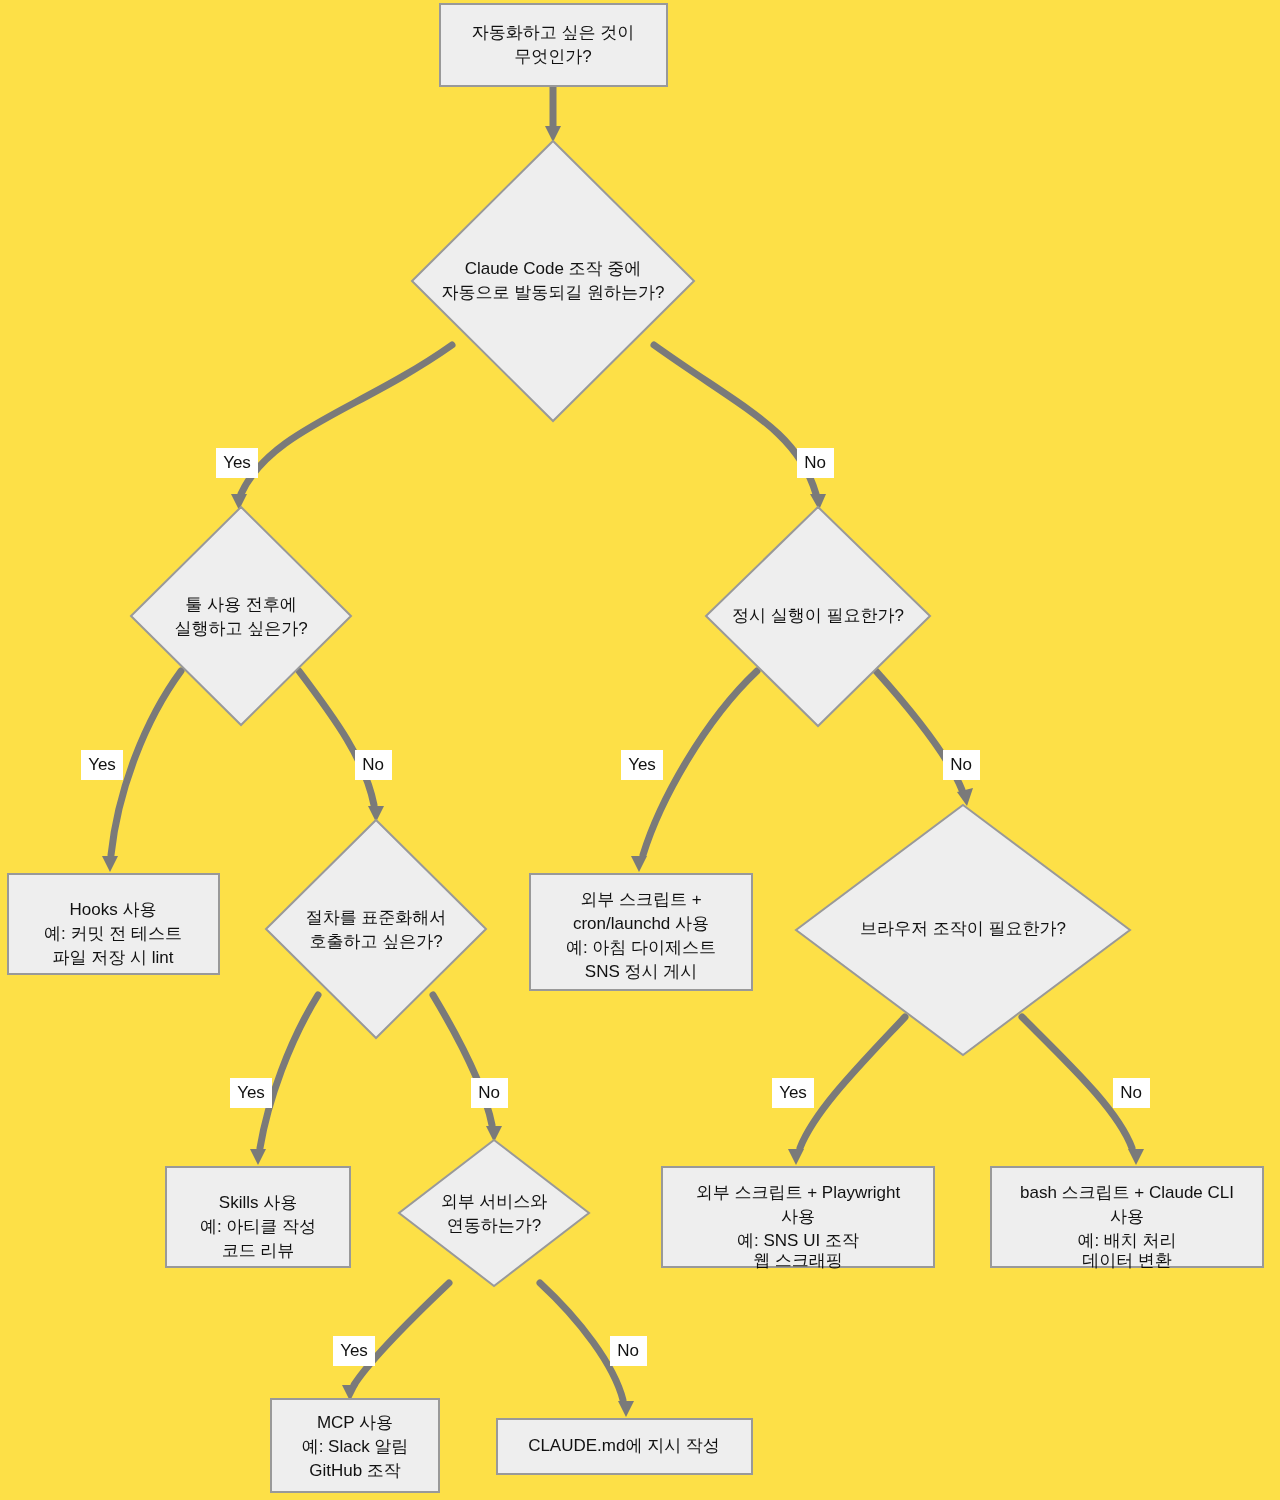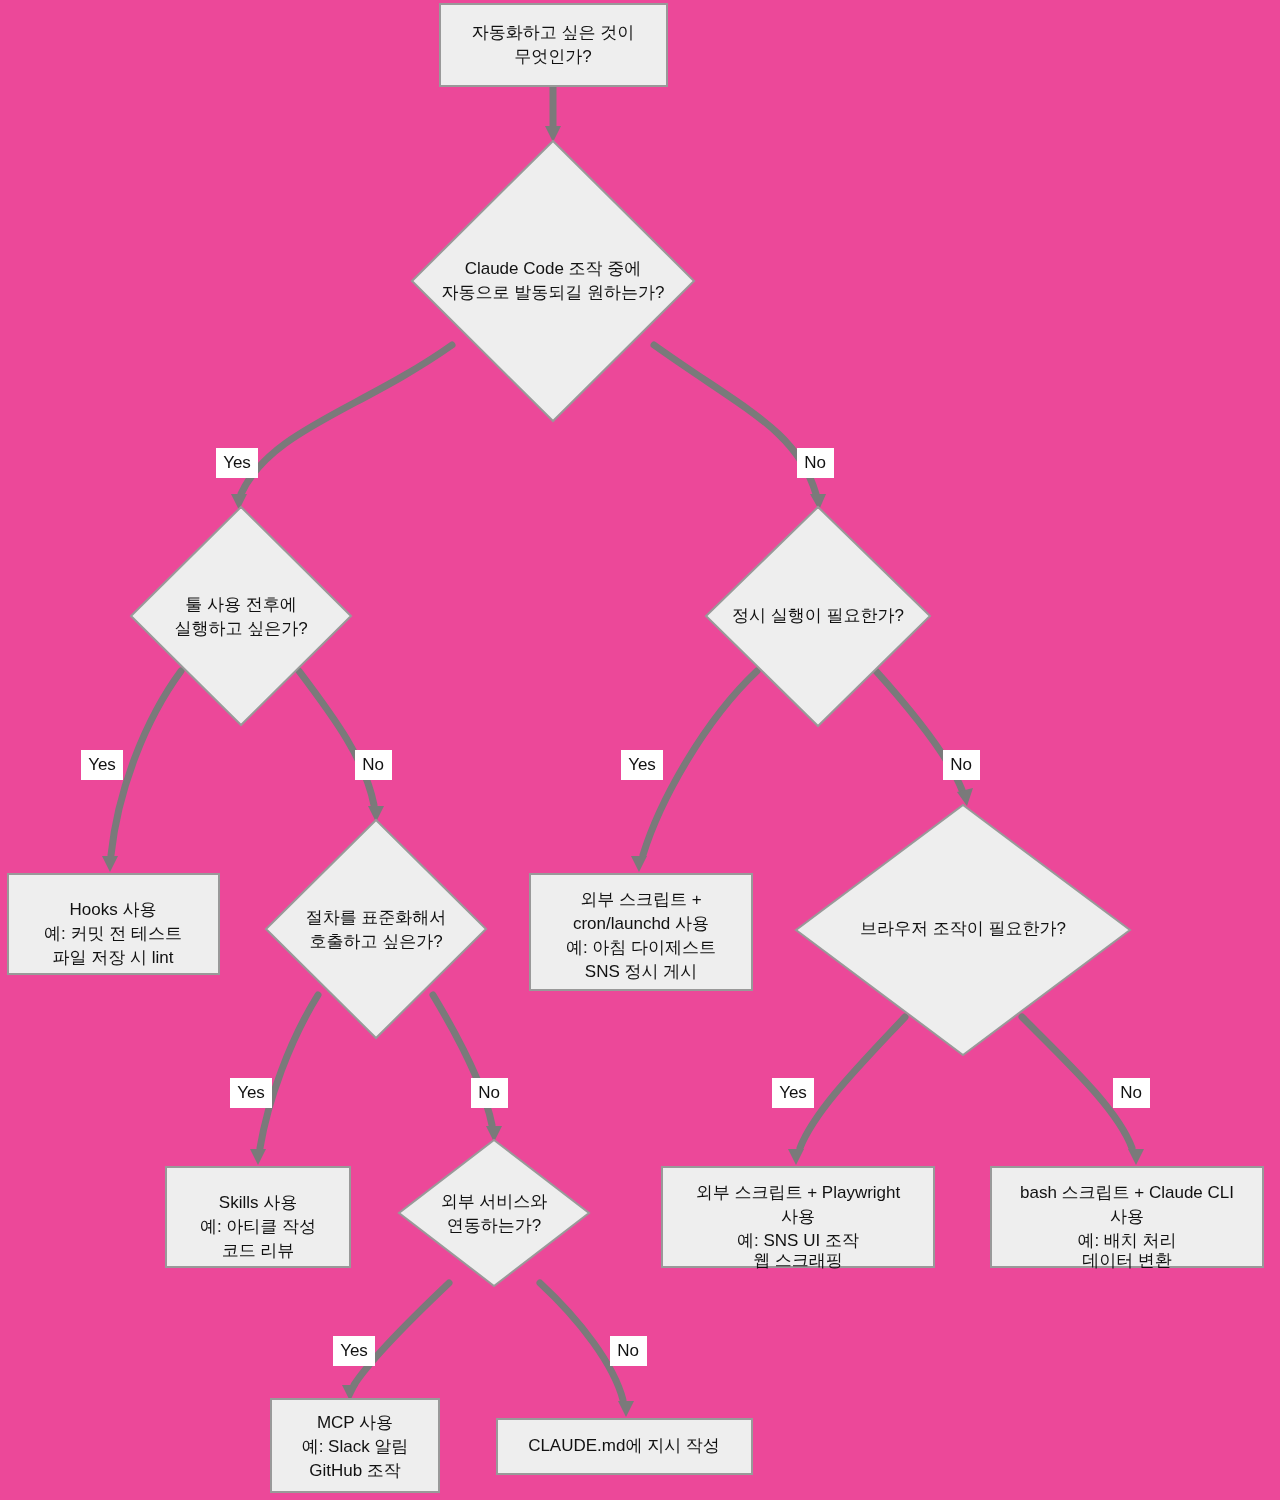--- a/index.html
+++ b/index.html
@@ -4,21 +4,21 @@
 <style>
   html, body {
     margin: 0;
     padding: 0;
     background: #000000;
   }
   #stage {
     position: relative;
     width: 1280px;
     height: 1500px;
-    background: #ec4899;
+    background: #fde047;
     overflow: hidden;
     font-family: "Liberation Sans", "DejaVu Sans", sans-serif;
   }
   svg#flow {
     position: absolute;
     left: 0;
     top: 0;
     width: 1280px;
     height: 1500px;
   }

